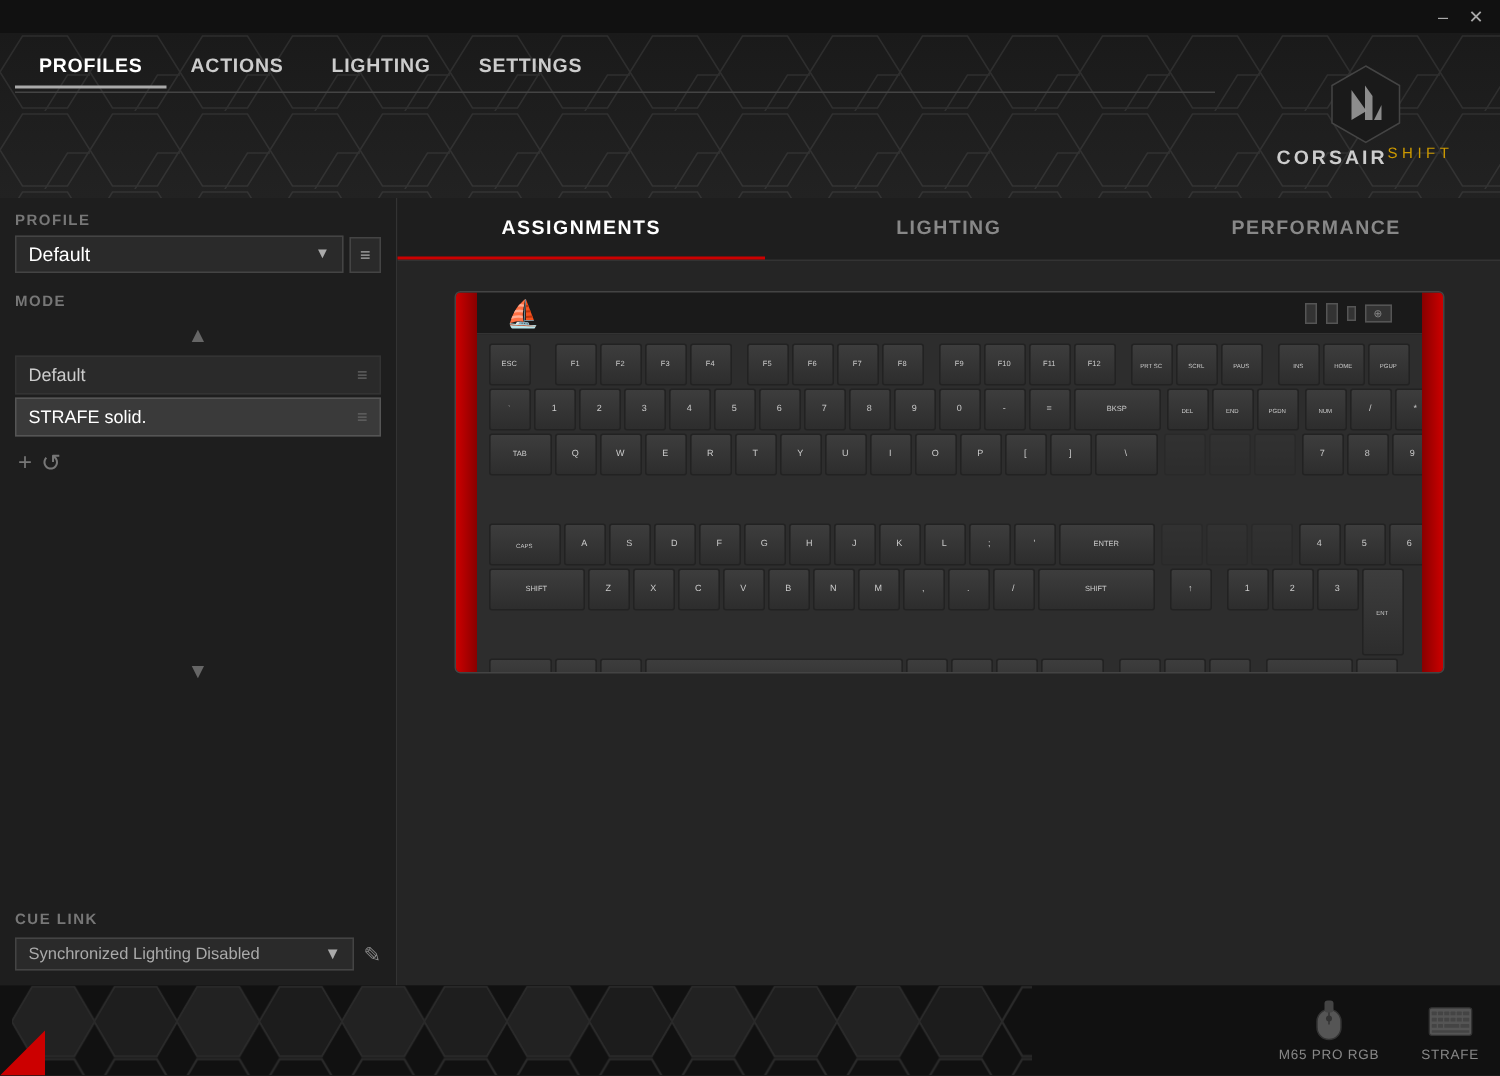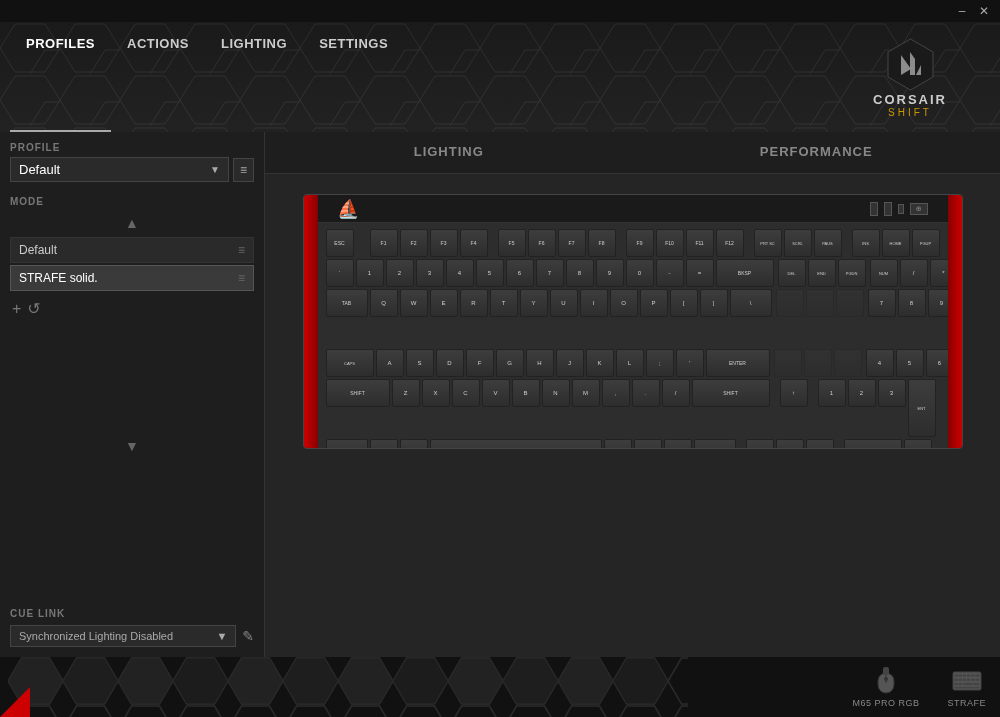--- a/index.html
+++ b/index.html
@@ -46,21 +46,21 @@
       height: 110px;
       background: linear-gradient(180deg, #1a1a1a 0%, #222 100%);
       z-index: 5;
       display: flex;
       align-items: stretch;
     }
 
     
     .nav-tabs {
       display: flex;
-      flex-direction: row;
+      flex-direction: column;
       flex: 1;
     }
     .nav-tab-row {
       display: flex;
       padding-top: 8px;
       padding-left: 10px;
       gap: 0;
     }
     .nav-tab {
       color: #ccc;
@@ -537,21 +537,21 @@
 
       <g fill="#999">
 
         <path d="M18,38 L18,18 L28,32 Z" opacity="0.9"></path>
 
         <path d="M27,15 L27,38 L32,38 L32,22 Z" opacity="0.9"></path>
 
         <path d="M33,38 L38,28 L38,38 Z" opacity="0.9"></path>
       </g>
     </svg>
-    <div style="display:flex;flex-direction:column;align-items:center;">
+    <div style="display:flex;flex-direction:row;">
       <div style="color:#ccc;font-size:13px;font-weight:bold;letter-spacing:2px;">CORSAIR</div>
       <div style="color:#cc9900;font-size:10px;letter-spacing:3px;">SHIFT</div>
     </div>
   </div>
 </div>
 
 <div class="sidebar">
 
   <div class="sidebar-label">PROFILE</div>
   <div class="profile-selector">
@@ -588,20 +588,21 @@
         <span>▼</span>
       </div>
       <button class="cue-edit-btn">✎</button>
     </div>
   </div>
 </div>
 
 <div class="main-content">
 
   <div class="content-tabs">
+    <div class="content-tab active">ASSIGNMENTS</div>
     <div class="content-tab">LIGHTING</div>
     <div class="content-tab">PERFORMANCE</div>
   </div>
 
   <div class="keyboard-area">
     <div class="keyboard-visual">
 
       <div class="keyboard-top-bar">
         <span class="corsair-sail">⛵</span>
         <div class="keyboard-top-indicators">

